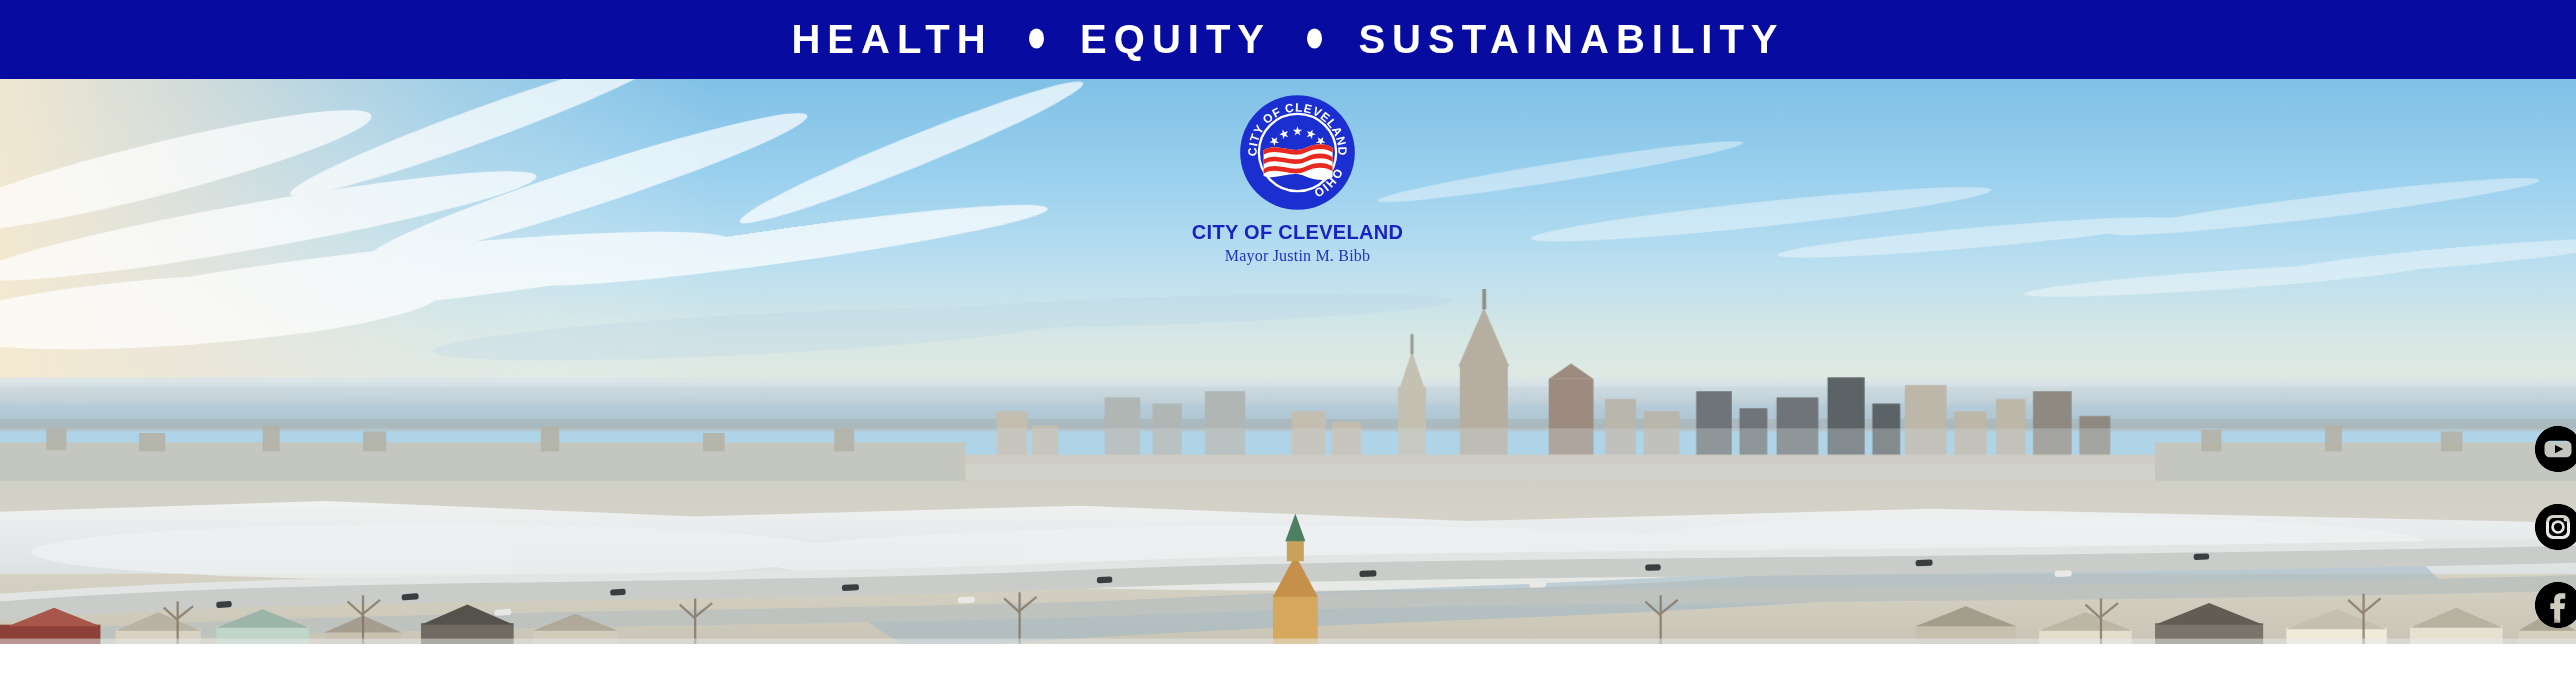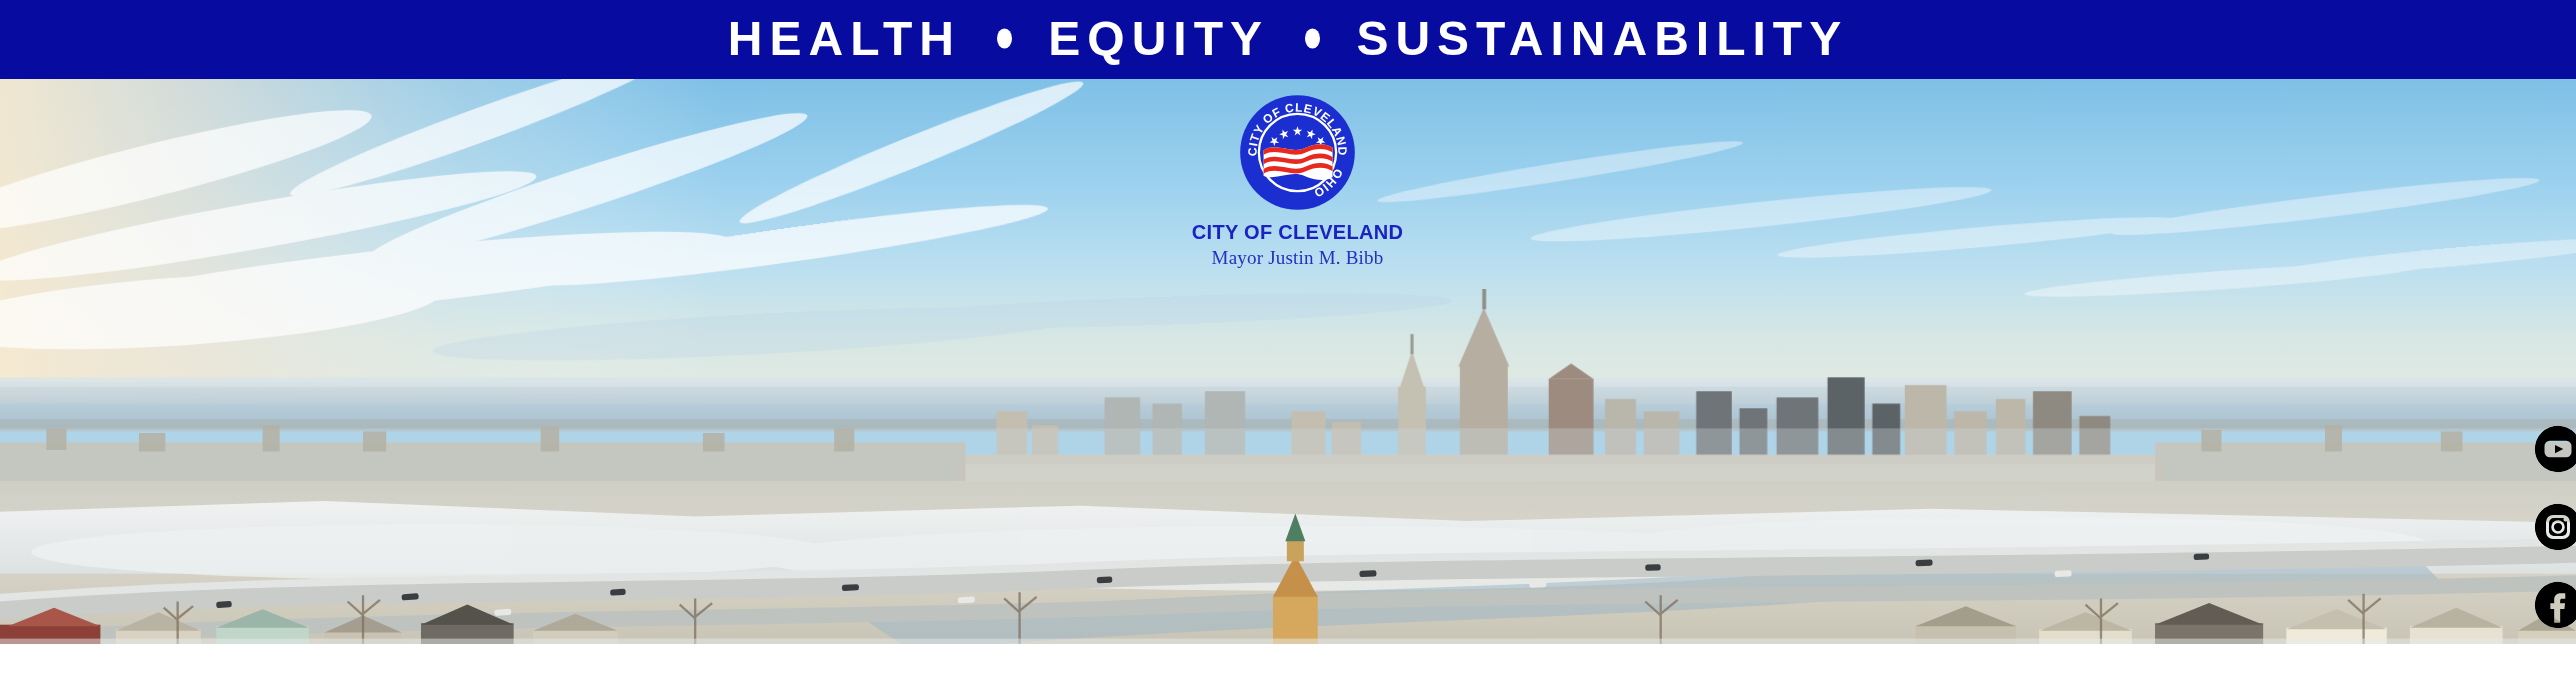--- a/index.html
+++ b/index.html
@@ -11,21 +11,21 @@
 
   
   .topbar{
     position:absolute; left:0; top:0; width:2576px; height:79px;
     background:#070BA0;
     display:flex; align-items:center; justify-content:center;
   }
   .topbar-inner{ display:flex; align-items:center; gap:36px; transform:translateY(-1.5px); }
   .topbar-word{
     color:#ffffff; font-family:"Liberation Sans", sans-serif;
-    font-weight:700; font-size:48px; letter-spacing:7px;
+    font-weight:700; font-size:40px; letter-spacing:7px;
     white-space:nowrap; line-height:1;
   }
   .topbar-dot{
     width:15.4px; height:20px; background:#ffffff; border-radius:50%;
     flex:0 0 auto;
   }
 
   
   .photo{
     position:absolute; left:0; top:79px; width:2576px; height:565px;
@@ -41,21 +41,21 @@
   .seal{ width:117px; height:117px; display:block; }
   .seal-title{
     margin-top:10.8px;
     font-family:"Liberation Sans", sans-serif;
     font-weight:700; font-size:20px; letter-spacing:0.3px;
     color:#1A22C0; white-space:nowrap; line-height:1.05;
   }
   .seal-sub{
     margin-top:5.4px;
     font-family:"Liberation Serif", serif;
-    font-weight:400; font-size:19px; letter-spacing:0.2px;
+    font-weight:400; font-size:16px; letter-spacing:0.2px;
     color:#2330C4; white-space:nowrap; line-height:1.05;
   }
 
   
   .maintitle{
     position:absolute; left:0; top:454px; width:2576px;
     text-align:center; pointer-events:none;
   }
   .maintitle span{
     display:inline-block;

